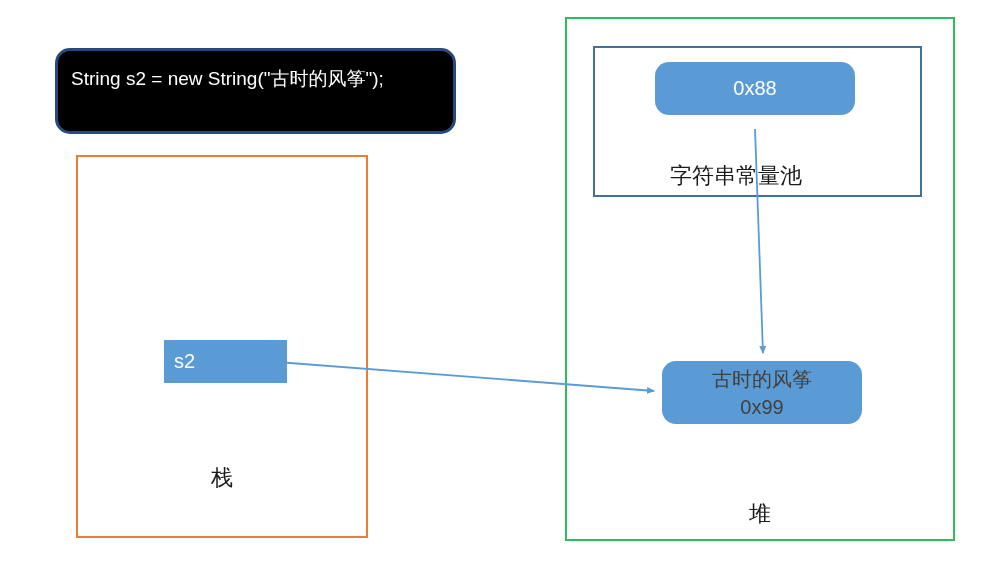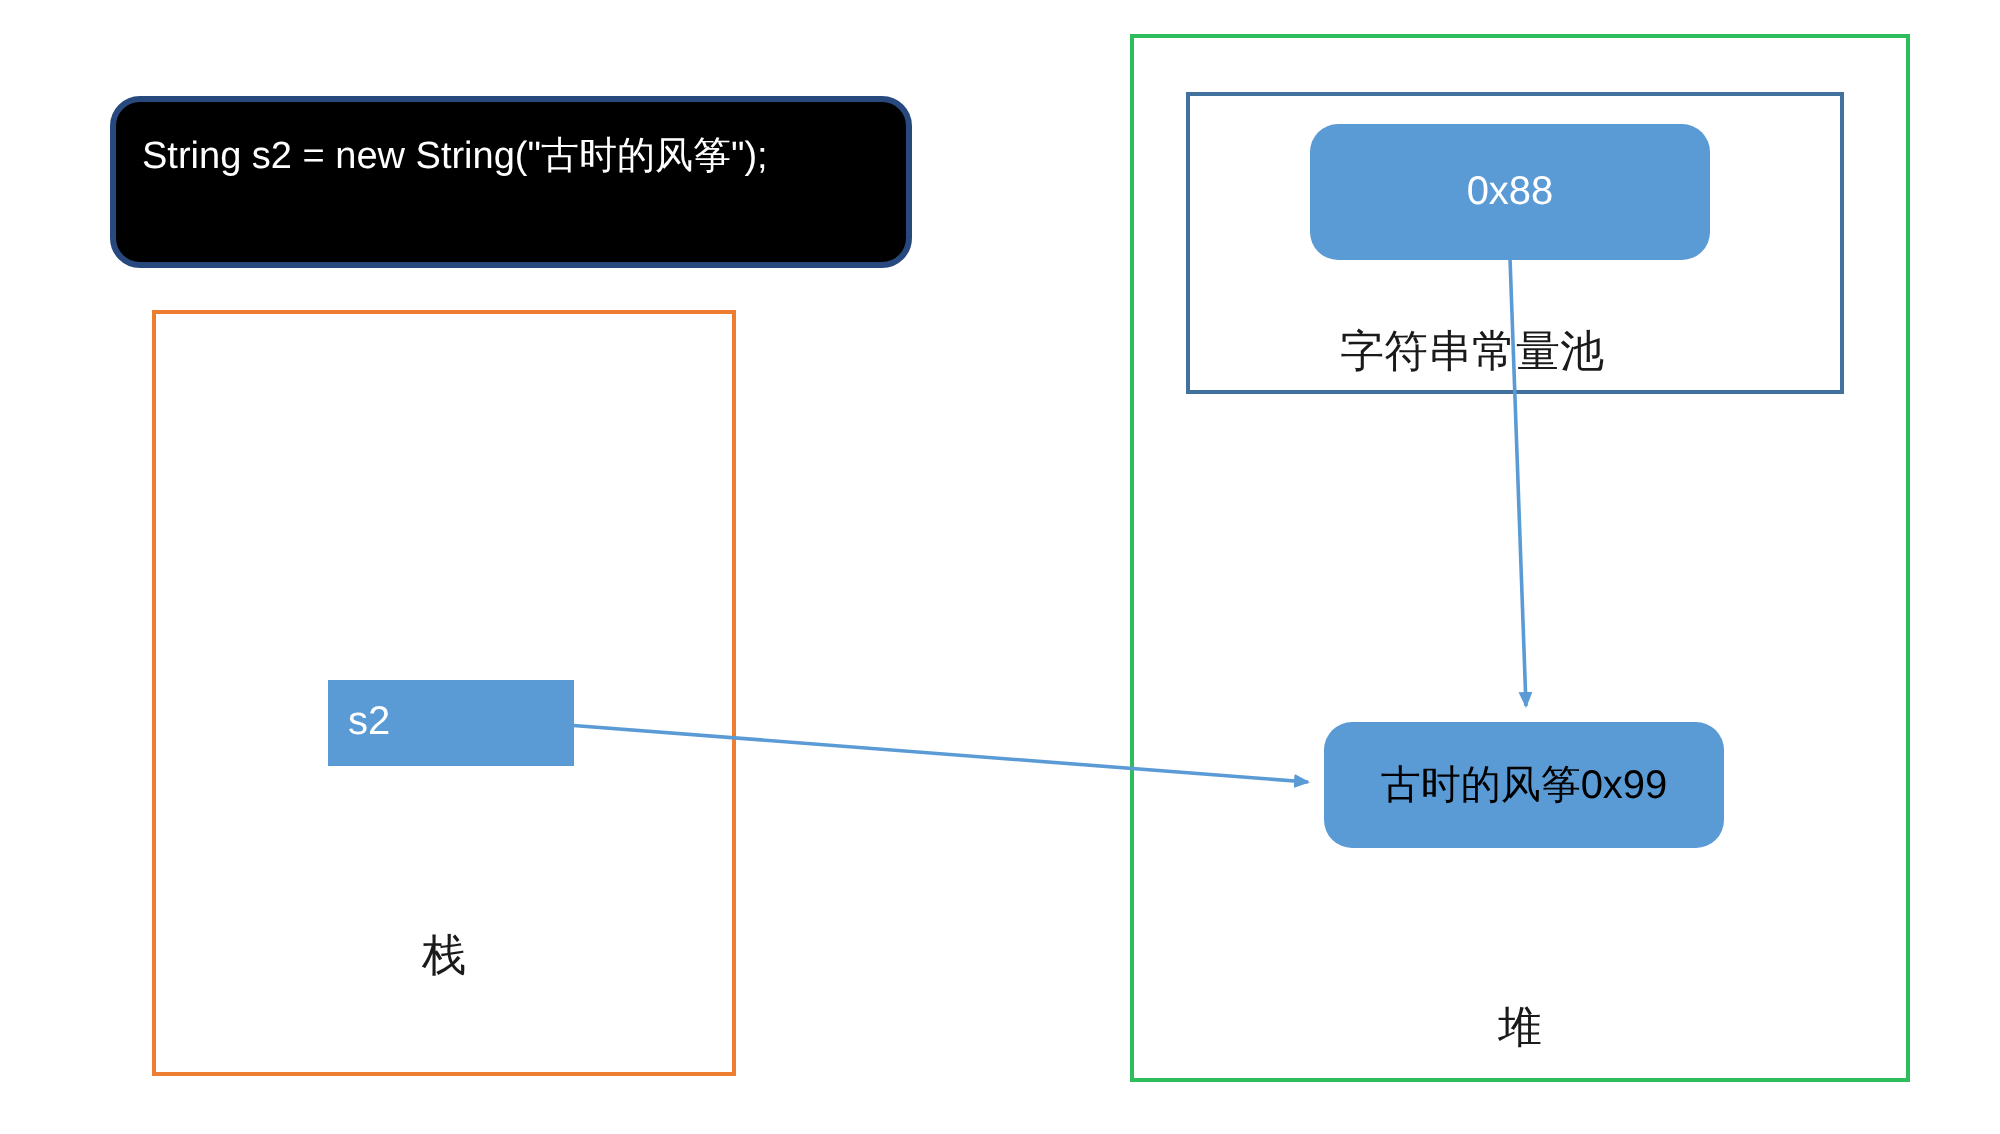--- a/index.html
+++ b/index.html
@@ -103,42 +103,42 @@
     width: 286px;
     text-align: center;
     color: #1a1a1a;
     font-size: 22px;
   }
   .ref-box {
     position: absolute;
     left: 655px;
     top: 62px;
     width: 200px;
-    height: 68px;
+    height: 53px;
     background: #5b9bd5;
     border-radius: 14px;
     color: #ffffff;
     font-size: 20px;
     display: flex;
     align-items: center;
     justify-content: center;
   }
   .obj-box {
     position: absolute;
     left: 662px;
     top: 361px;
     width: 200px;
     height: 63px;
     background: #5b9bd5;
     border-radius: 14px;
-    color: #000000;
+    color: #404040;
     font-size: 20px;
     line-height: 28px;
     display: flex;
-    flex-direction: row;
+    flex-direction: column;
     align-items: center;
     justify-content: center;
   }
   .arrow-layer {
     position: absolute;
     left: 0;
     top: 0;
     width: 1000px;
     height: 567px;
     pointer-events: none;

